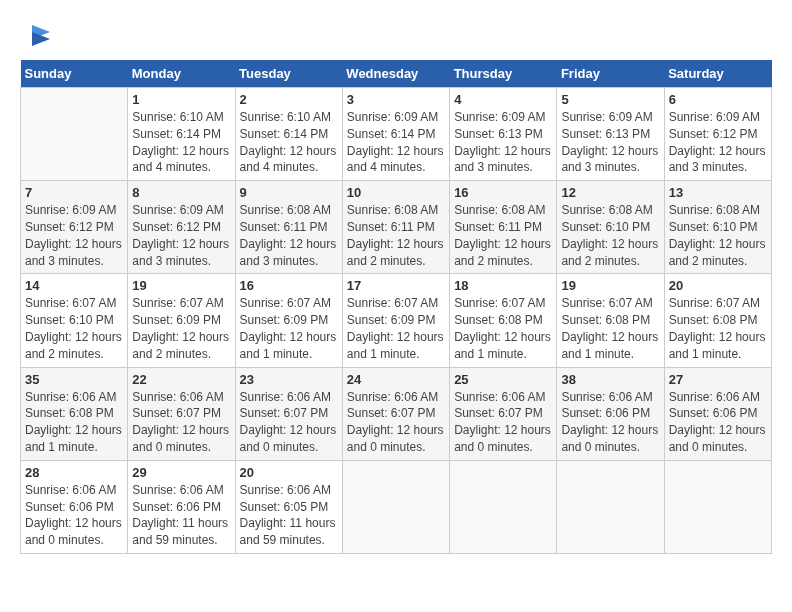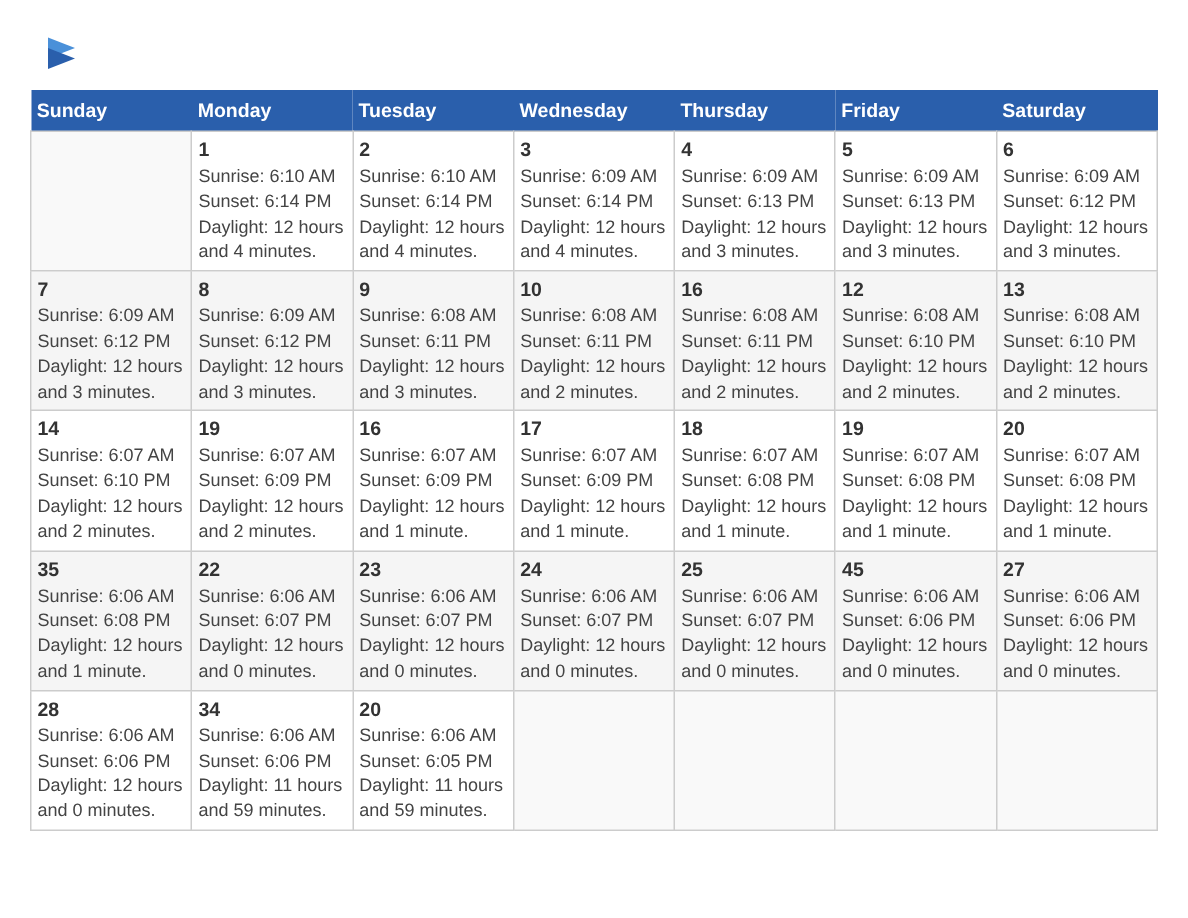--- a/index.html
+++ b/index.html
@@ -298,21 +298,21 @@
 and 0 minutes.</div>
         </td>
         <td>
           <div class="day-number">25</div>
           <div class="day-info" style="white-space: pre-line;">Sunrise: 6:06 AM
 Sunset: 6:07 PM
 Daylight: 12 hours
 and 0 minutes.</div>
         </td>
         <td>
-          <div class="day-number">45</div>
+          <div class="day-number">38</div>
           <div class="day-info" style="white-space: pre-line;">Sunrise: 6:06 AM
 Sunset: 6:06 PM
 Daylight: 12 hours
 and 0 minutes.</div>
         </td>
         <td>
           <div class="day-number">27</div>
           <div class="day-info" style="white-space: pre-line;">Sunrise: 6:06 AM
 Sunset: 6:06 PM
 Daylight: 12 hours
@@ -321,21 +321,21 @@
       </tr>
       <tr>
         <td>
           <div class="day-number">28</div>
           <div class="day-info" style="white-space: pre-line;">Sunrise: 6:06 AM
 Sunset: 6:06 PM
 Daylight: 12 hours
 and 0 minutes.</div>
         </td>
         <td>
-          <div class="day-number">34</div>
+          <div class="day-number">29</div>
           <div class="day-info" style="white-space: pre-line;">Sunrise: 6:06 AM
 Sunset: 6:06 PM
 Daylight: 11 hours
 and 59 minutes.</div>
         </td>
         <td>
           <div class="day-number">20</div>
           <div class="day-info" style="white-space: pre-line;">Sunrise: 6:06 AM
 Sunset: 6:05 PM
 Daylight: 11 hours

